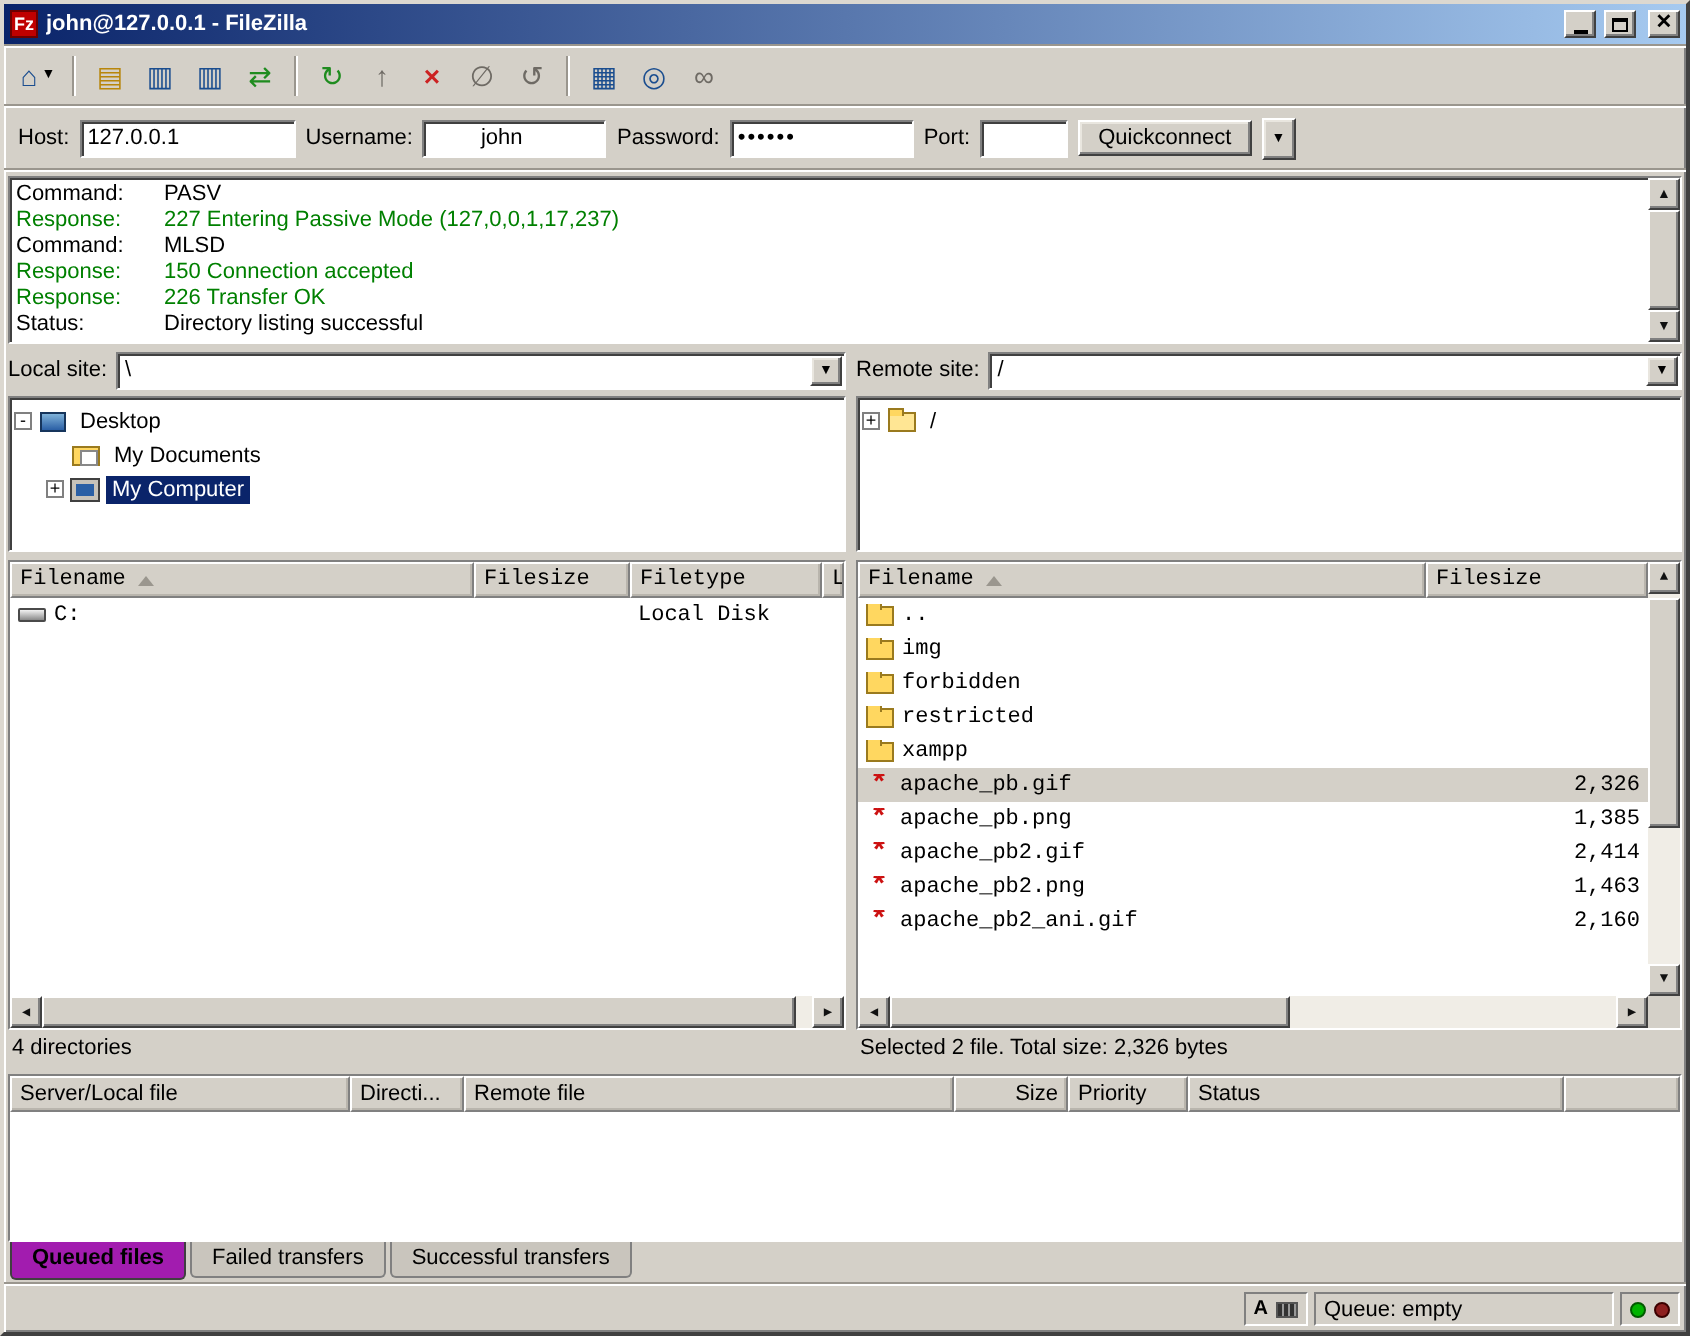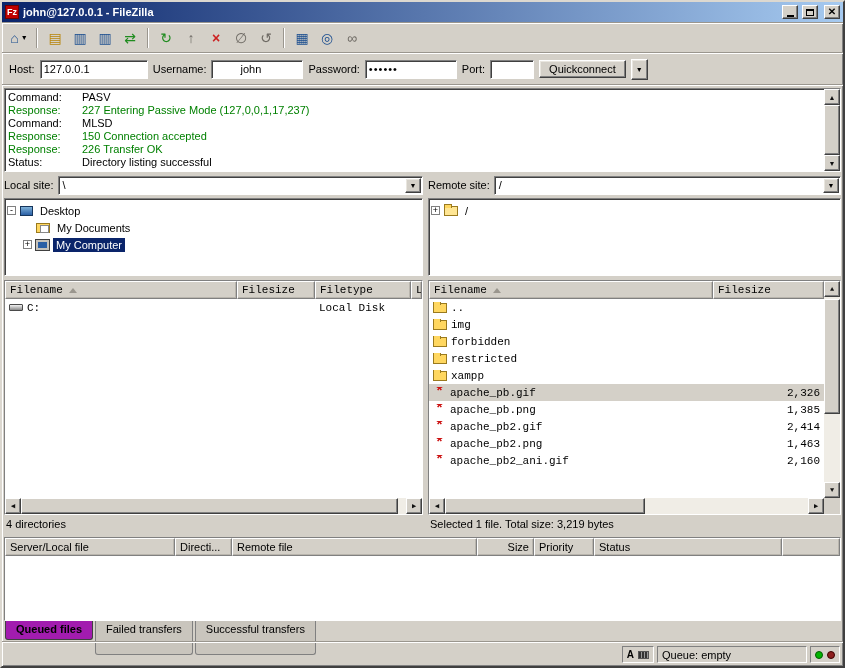--- a/index.html
+++ b/index.html
@@ -130,21 +130,21 @@
   .qsplit { height:4px; flex:0 0 4px; }
   .queue-box { height:84px; flex:0 0 84px; margin:0 2px; display:flex; flex-direction:column;
     background:#fff; border:1px solid; border-color:#808080 #fff #fff #808080; box-shadow: inset 1px 1px 0 #404040; }
   .qc-c1 { width:170px; flex:0 0 170px;text-align:right; } .qc-c2 { width:57px; flex:0 0 57px; }
   .qc-c3 { width:245px; flex:0 0 245px; } .qc-c4 { width:57px; flex:0 0 57px; justify-content:flex-end; }
   .qc-c5 { width:60px; flex:0 0 60px; } .qc-c6 { width:188px; flex:0 0 188px; }
   .queue-body { flex:1; background:#fff; }
 
   
   .tabs { height:20px; flex:0 0 20px; display:flex; gap:2px; padding-left:3px; align-items:flex-start; }
-  .tab { height:34px; padding:2px 10px; background:#c9c5bd; border:1px solid #808080; border-top:none;
+  .tab { height:18px; padding:2px 10px; background:#c9c5bd; border:1px solid #808080; border-top:none;
     border-radius:0 0 3px 3px; white-space:nowrap; }
   .tab[data-active="true"] { background:#a21caf; font-weight:bold; border-color:#404040; height:19px; }
 
   
   .statusbar { height:23px; flex:0 0 23px; display:flex; align-items:center; gap:3px; padding:2px 3px; }
   .sb-fill { flex:1; }
   .sb-panel { height:17px; display:flex; align-items:center; gap:4px; padding:0 4px;
     border:1px solid; border-color:#808080 #fff #fff #808080; background:#d4d0c8; }
   .sb-queue { width:150px; }
   .sb-ascii { font-weight:bold; font-size:10px; }
@@ -501,21 +501,21 @@
             </div>
           <div class="scr-track">
               <div class="scr-thumb" style="top:0;bottom:0;left:0;width:55%;"></div>
             </div>
           <div class="scr-btn">
               <span>▶</span>
             </div>
           <div class="corner"></div>
         </div>
       </div>
-      <div class="pane-status">Selected 1 file. Total size: 3,219 bytes</div>
+      <div class="pane-status">Selected 2 file. Total size: 2,326 bytes</div>
     </div>
   </div>
 
   <div class="qsplit"></div>
 
   <div class="queue-box">
     <div class="list-header">
       <div class="hcell qc-c1">
           <span>Server/Local file</span>
         </div>

